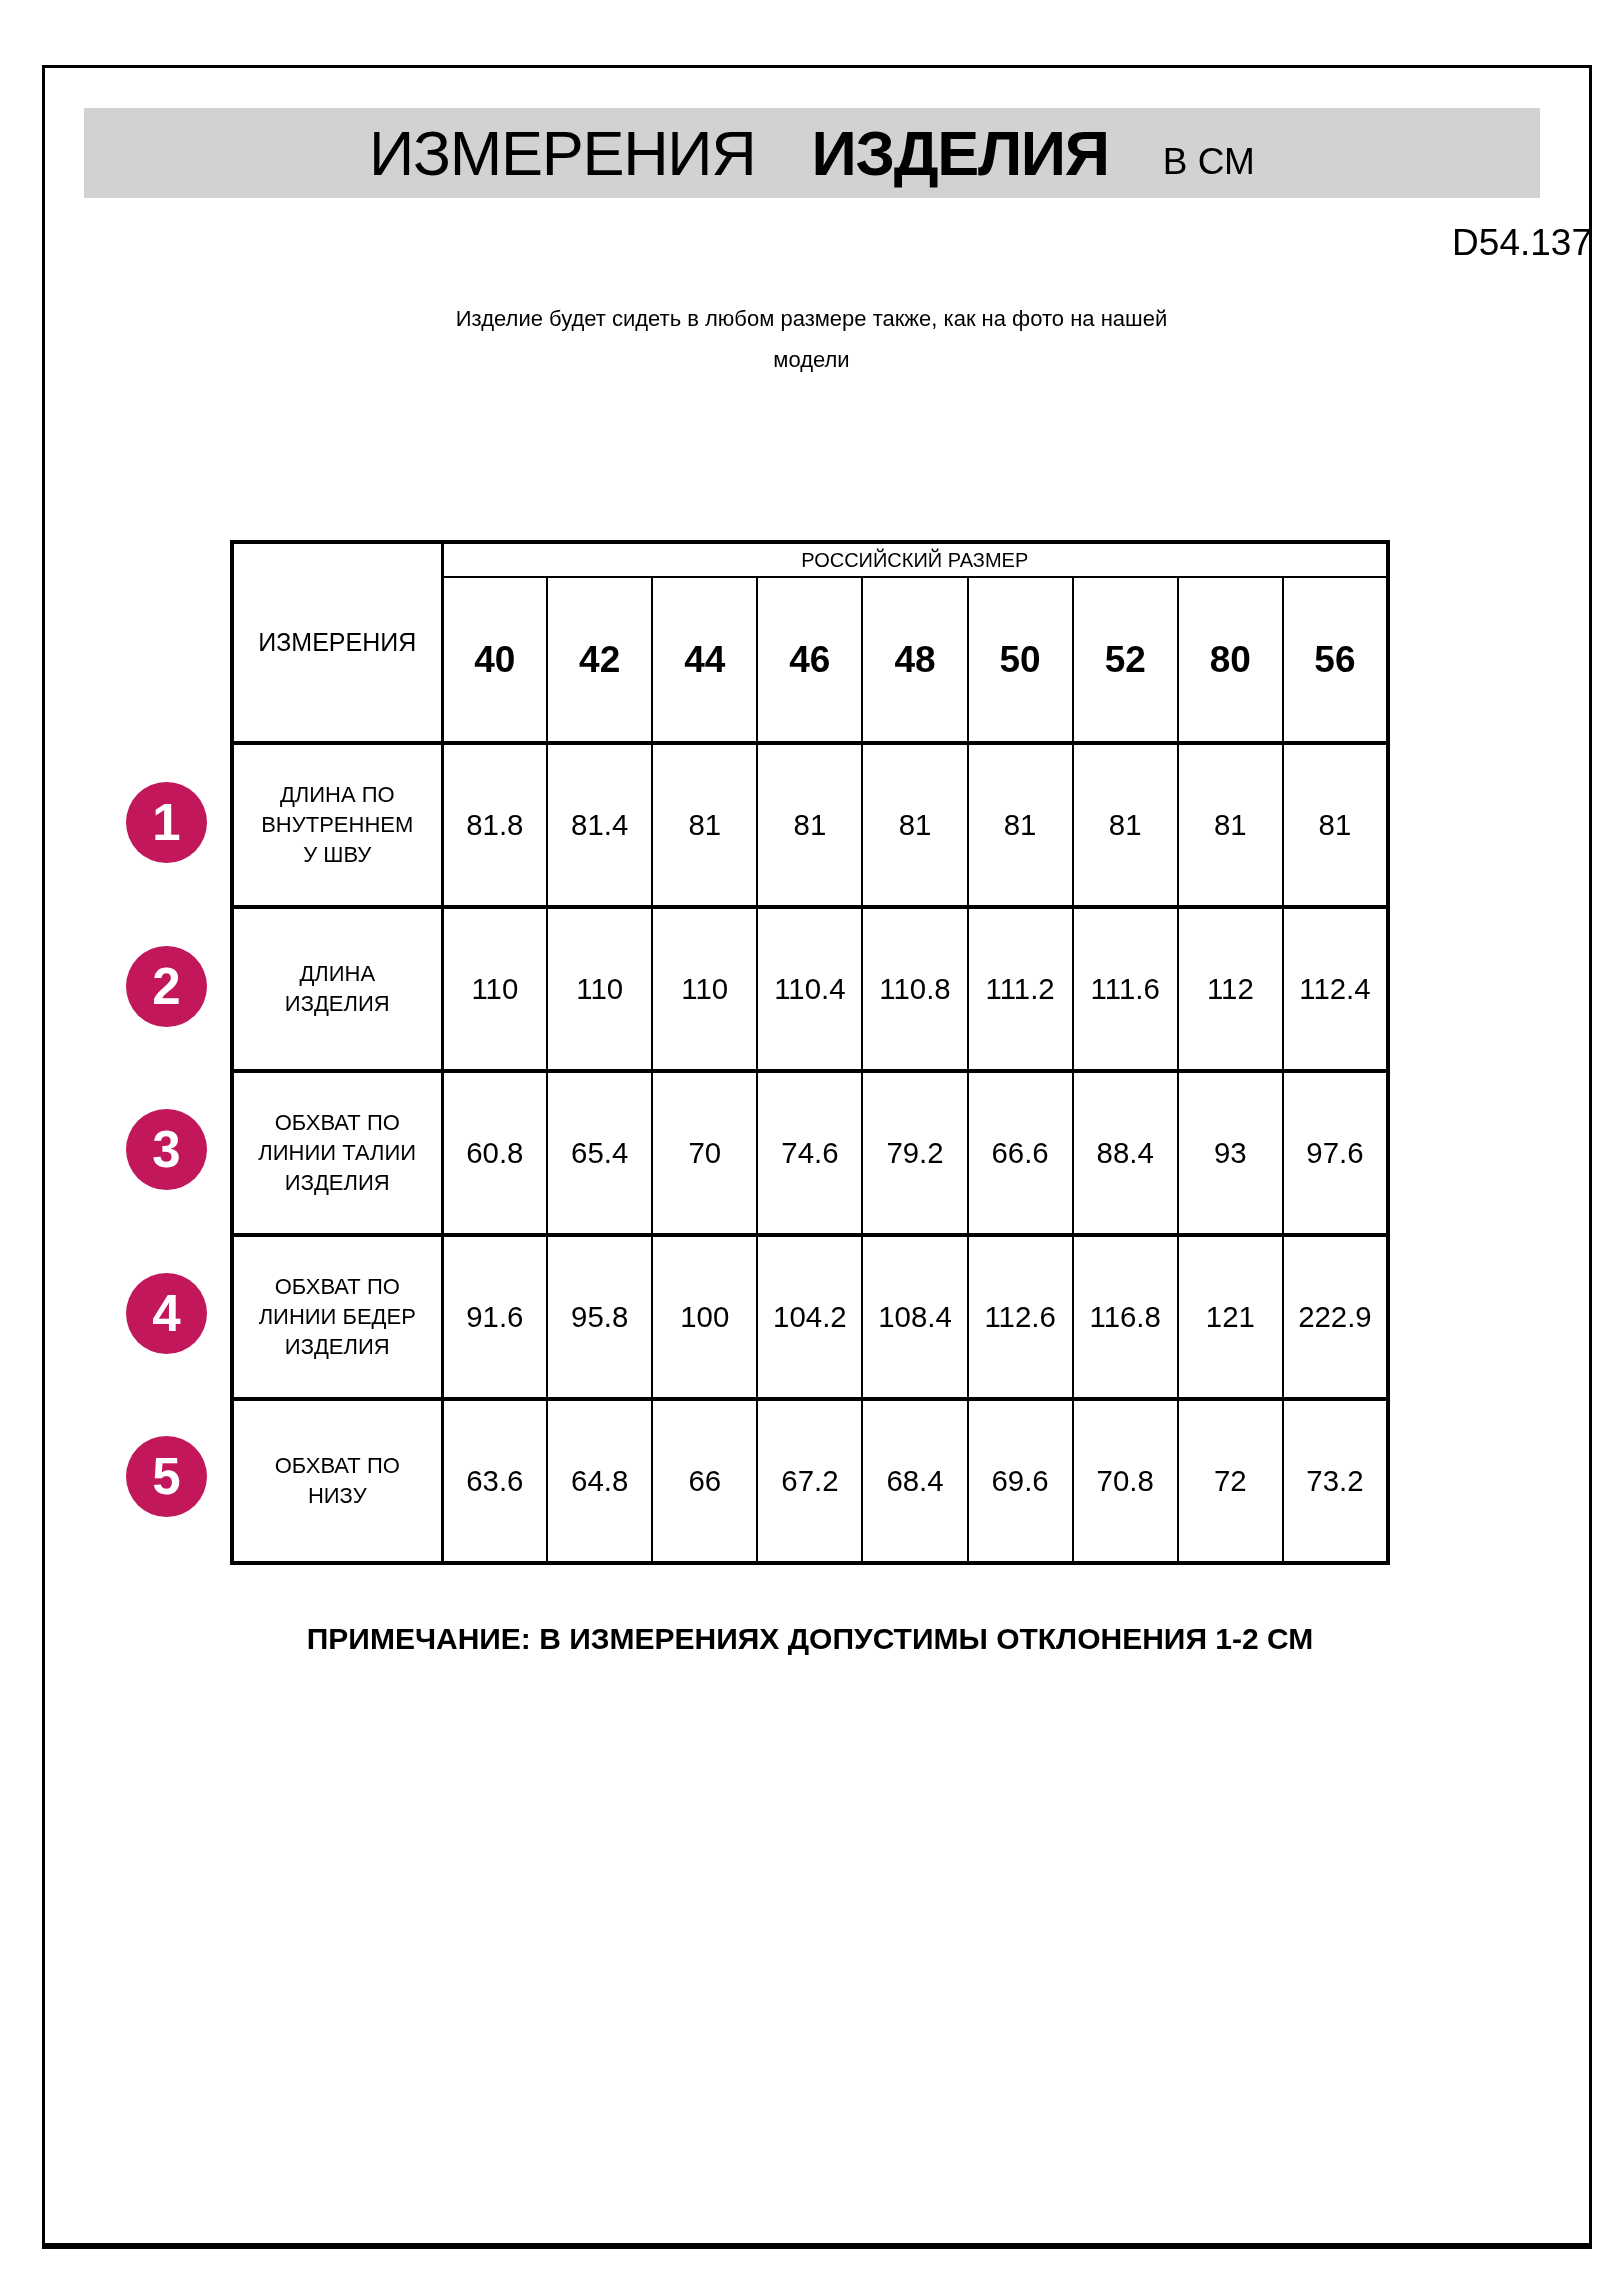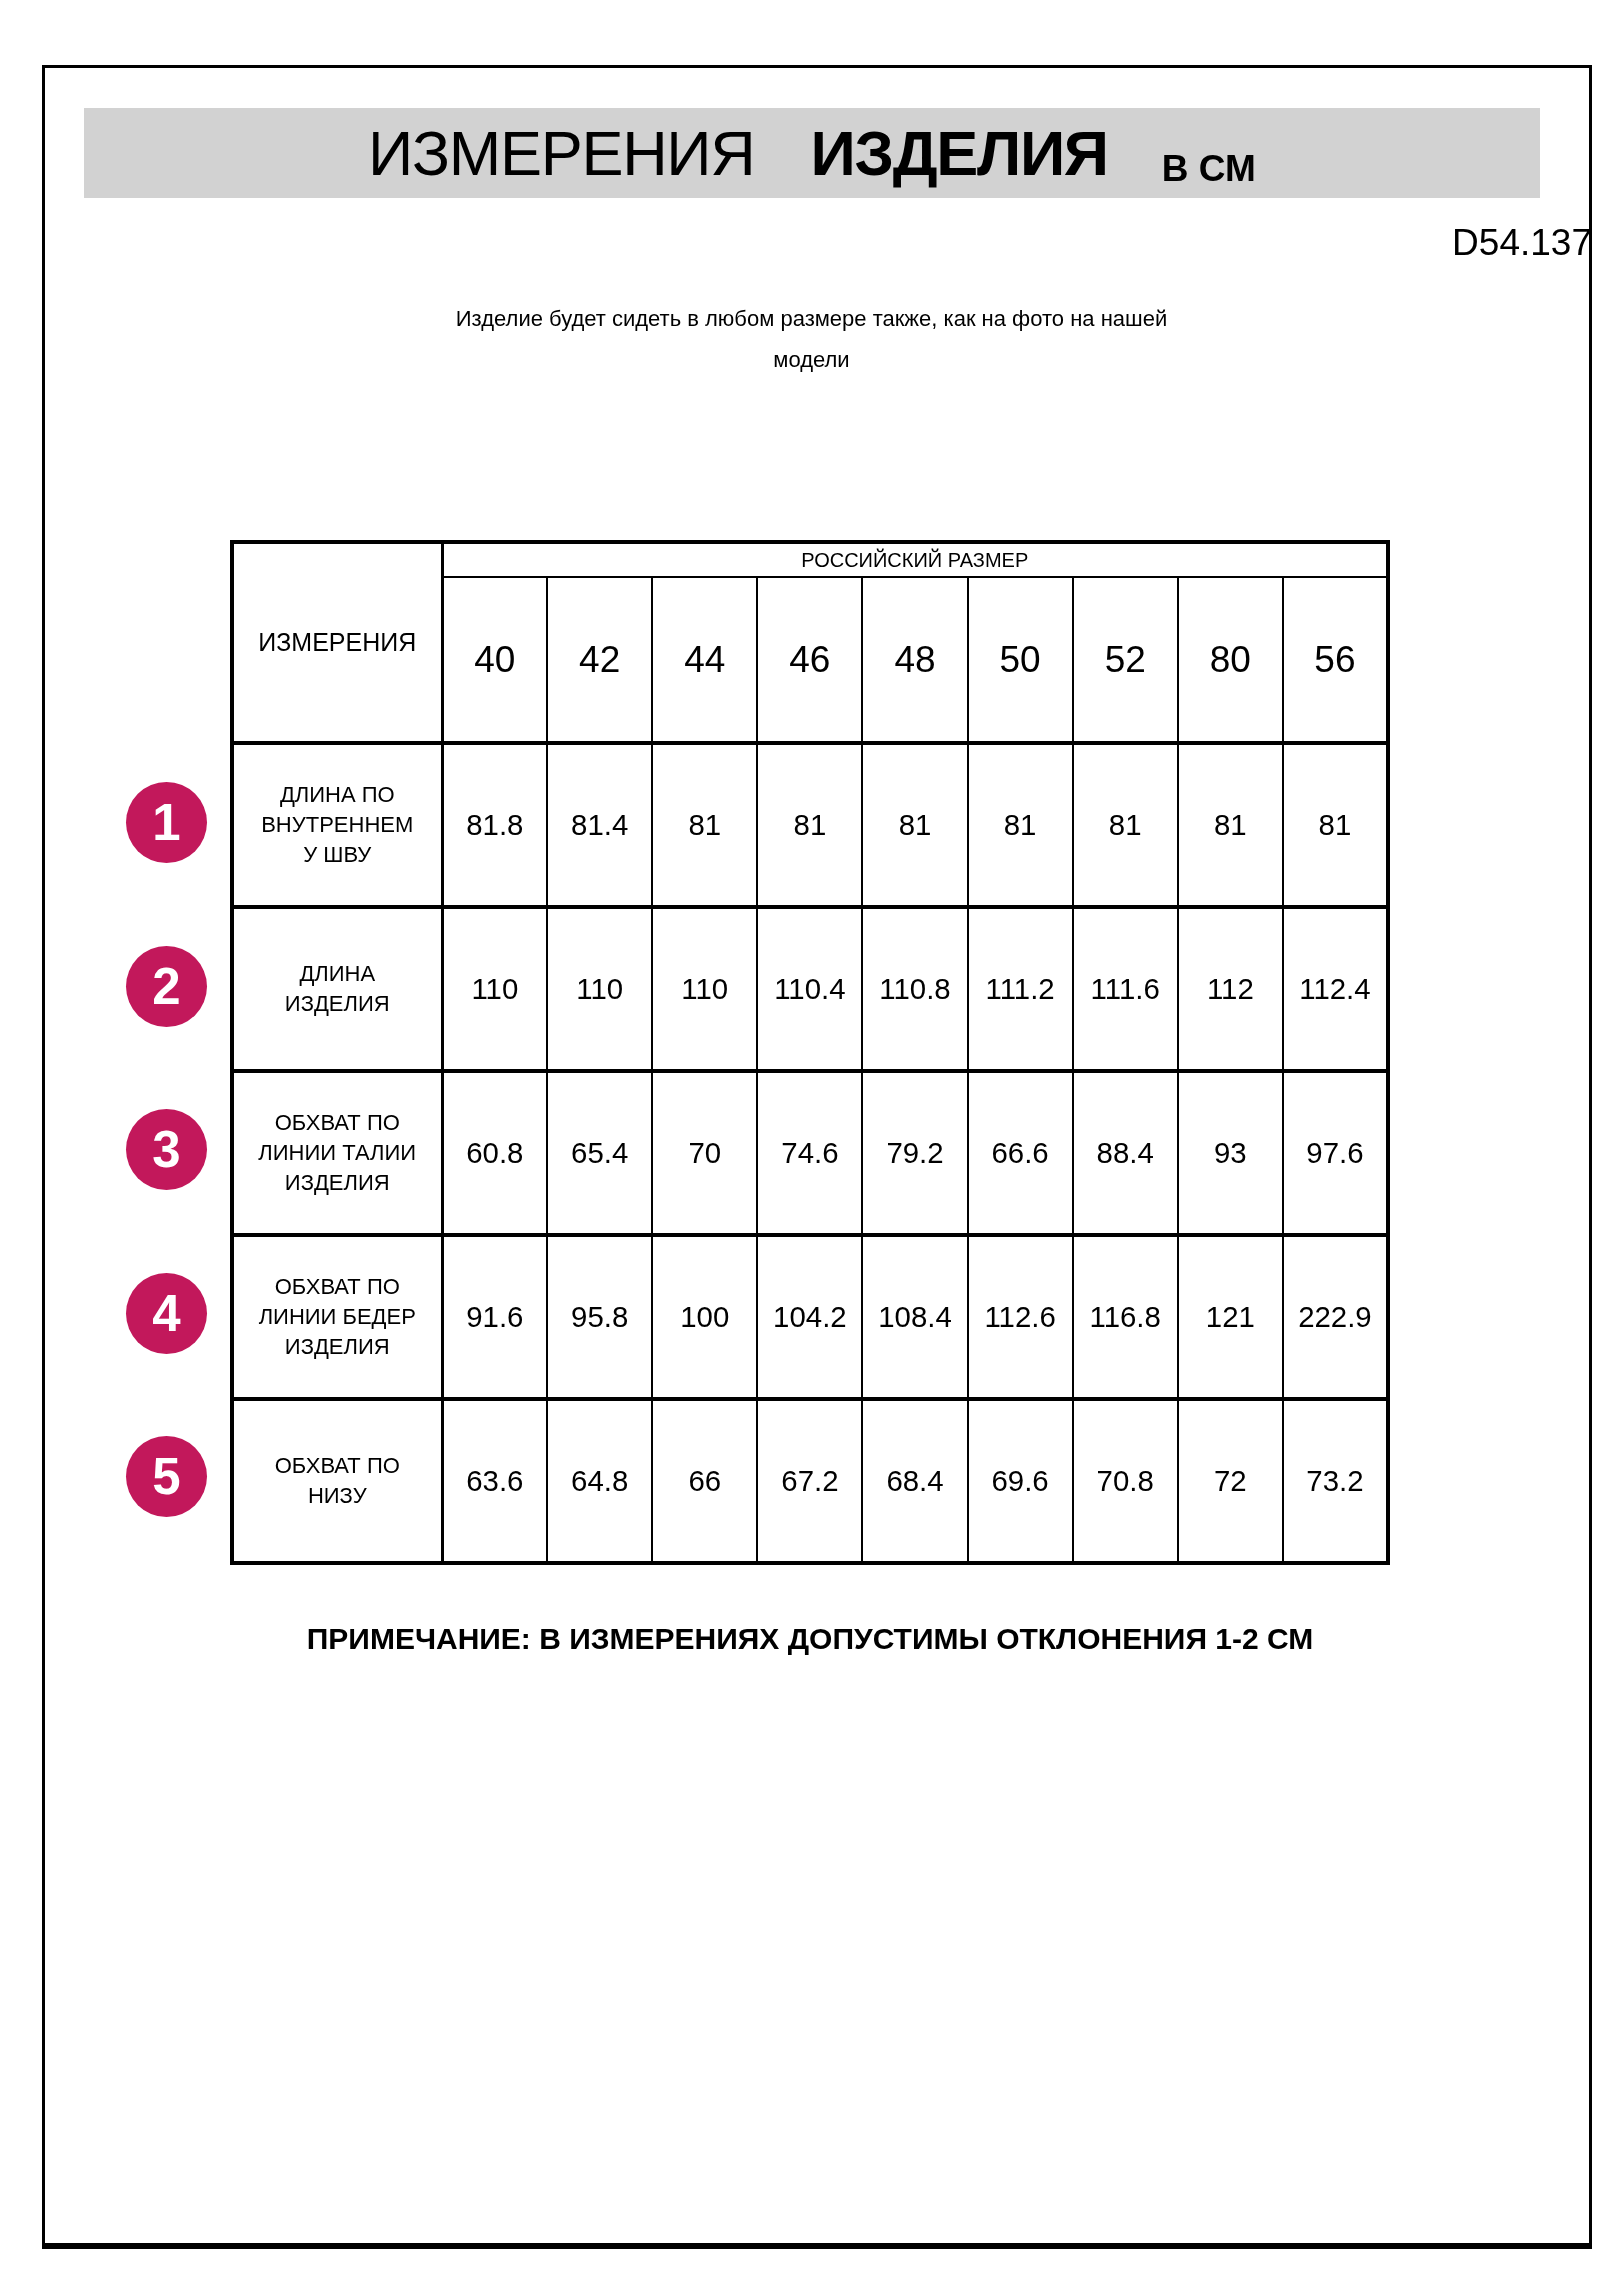--- a/index.html
+++ b/index.html
@@ -27,21 +27,21 @@
     position: absolute;
     left: 84px; top: 108px;
     width: 1456px; height: 90px;
     background: var(--header-bg);
     display: flex;
     align-items: center;
     justify-content: center;
   }
   .title-w1 { font-size: 63px; font-weight: normal; letter-spacing: -1.3px; line-height: 1; }
   .title-w2 { font-size: 63px; font-weight: bold; letter-spacing: -1.3px; line-height: 1; margin-left: 56px; }
-  .title-unit { font-size: 37px; font-weight: bold; line-height: 1; margin-left: 54px; position: relative; top: 15px; }
+  .title-unit { font-size: 37px; font-weight: normal; line-height: 1; margin-left: 54px; position: relative; top: 8px; }
   .model-code {
     position: absolute;
     left: 42px; top: 221px; width: 1550px;
     text-align: right;
     font-size: 37px; line-height: 1.2;
   }
   .subtitle {
     position: absolute;
     left: 190px; top: 298px; width: 1243px;
     text-align: center;
@@ -63,21 +63,21 @@
     font-weight: normal;
   }
   .size-table col.c-measure { width: 210px; }
   tr.caption-row { height: 35px; }
   tr.sizes-row { height: 166px; }
   tr.data-row { height: 164px; }
   tr.data-row td { border-top: 4.6px solid var(--border); }
   .sep { border-left: 3.9px solid var(--border) !important; }
   th.measure-header { font-size: 25px; }
   th.caption-cell { font-size: 20px; }
-  th.size-cell { font-size: 37px; font-weight: normal; }
+  th.size-cell { font-size: 37px; font-weight: bold; }
   td.label-cell {
     font-size: 22px; line-height: 30px;
     white-space: pre-line;
     padding: 0 3.9px;
   }
   td.val { font-size: 29.4px; }
   .badge {
     position: absolute;
     left: 126px;
     width: 81px; height: 81px;

